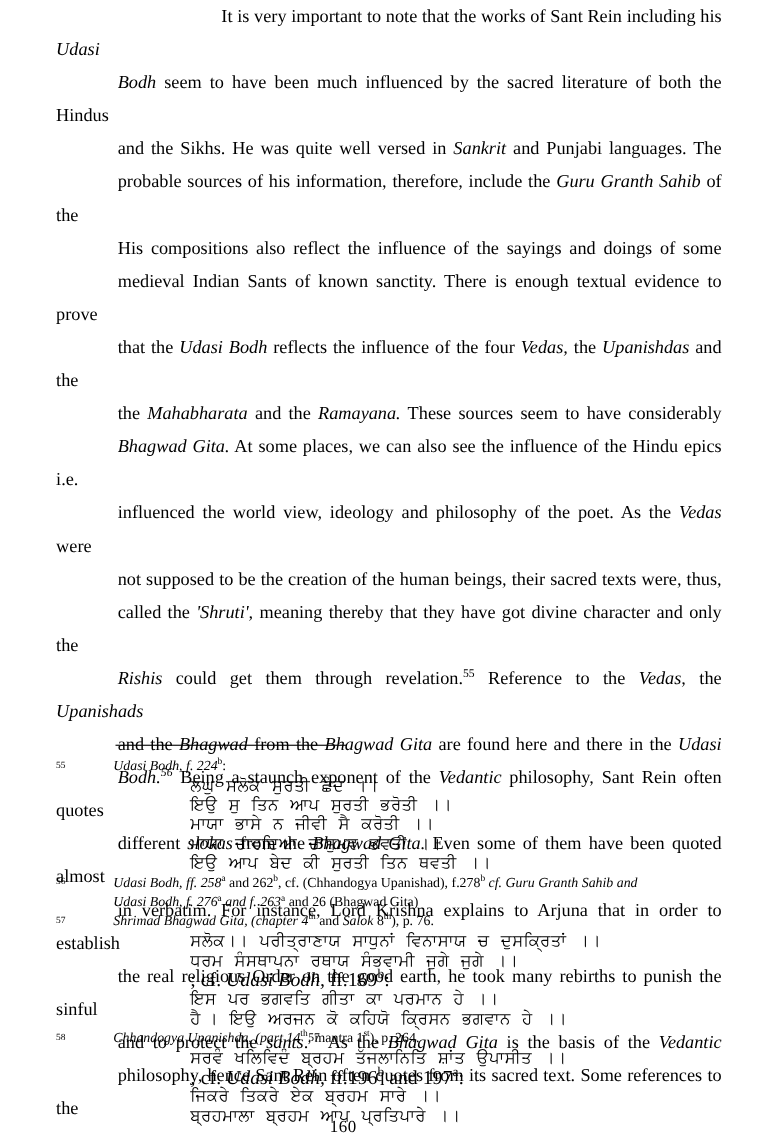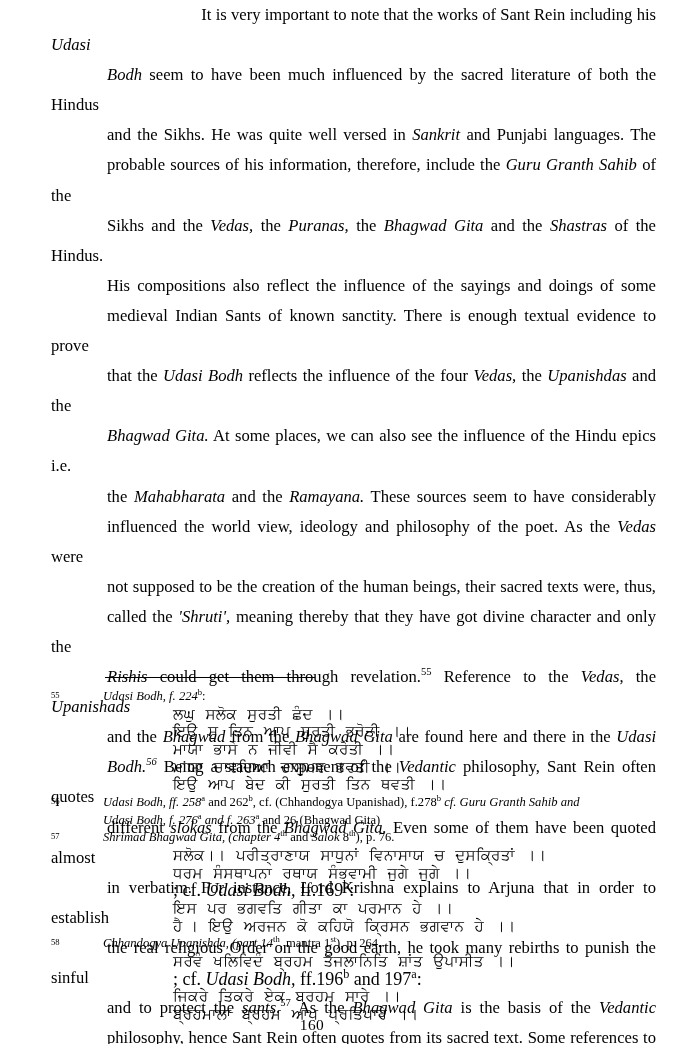--- a/index.html
+++ b/index.html
@@ -132,26 +132,25 @@
 
 <div class="page">
 
   <div class="body-block">
     <div class="body-para">
 
       <span class="jline stretch">&nbsp;&nbsp;&nbsp;&nbsp;&nbsp;&nbsp;&nbsp;&nbsp;&nbsp;&nbsp;&nbsp;&nbsp;&nbsp;&nbsp;&nbsp;&nbsp;&nbsp;&nbsp;&nbsp;&nbsp;&nbsp;&nbsp;It is very important to note that the works of Sant Rein including his <i>Udasi</i></span>
         <span class="jline stretch"><i>Bodh</i> seem to have been much influenced by the sacred literature of both the Hindus</span>
         <span class="jline stretch">and the Sikhs. He was quite well versed in <i>Sankrit</i> and Punjabi languages. The</span>
         <span class="jline stretch">probable sources of his information, therefore, include the <i>Guru Granth Sahib</i> of the</span>
-        <span class="jline stretch">Sikhs and the <i>Vedas,</i> the <i>Puranas,</i> the <i>Bhagwad Gita</i> and the <i>Shastras</i> of the Hindus.</span>
         <span class="jline stretch">His compositions also reflect the influence of the sayings and doings of some</span>
         <span class="jline stretch">medieval Indian Sants of known sanctity. There is enough textual evidence to prove</span>
         <span class="jline stretch">that the <i>Udasi Bodh</i> reflects the influence of the four <i>Vedas,</i> the <i>Upanishdas</i> and the</span>
+        <span class="jline stretch">the <i>Mahabharata</i> and the <i>Ramayana.</i> These sources seem to have considerably</span>
         <span class="jline stretch"><i>Bhagwad Gita.</i> At some places, we can also see the influence of the Hindu epics i.e.</span>
-        <span class="jline stretch">the <i>Mahabharata</i> and the <i>Ramayana.</i> These sources seem to have considerably</span>
         <span class="jline stretch">influenced the world view, ideology and philosophy of the poet. As the <i>Vedas</i> were</span>
         <span class="jline stretch">not supposed to be the creation of the human beings, their sacred texts were, thus,</span>
         <span class="jline stretch">called the <i>'Shruti',</i> meaning thereby that they have got divine character and only the</span>
         <span class="jline stretch"><i>Rishis</i> could get them through revelation.<sup>55</sup> Reference to the <i>Vedas</i>, the <i>Upanishads</i></span>
         <span class="jline stretch">and the <i>Bhagwad</i> from the <i>Bhagwad Gita</i> are found here and there in the <i>Udasi</i></span>
         <span class="jline stretch"><i>Bodh.</i><sup><i>56</i></sup> Being a staunch exponent of the <i>Vedantic</i> philosophy, Sant Rein often quotes</span>
         <span class="jline stretch">different <i>slokas</i> from the <i>Bhagwad Gita.</i> Even some of them have been quoted almost</span>
         <span class="jline stretch">in verbatim. For instance, Lord Krishna explains to Arjuna that in order to establish</span>
         <span class="jline stretch">the real religious Order on the good earth, he took many rebirths to punish the sinful</span>
         <span class="jline stretch">and to protect the <i>sants</i>.<sup>57</sup> As the <i>Bhagwad Gita</i> is the basis of the <i>Vedantic</i></span>

